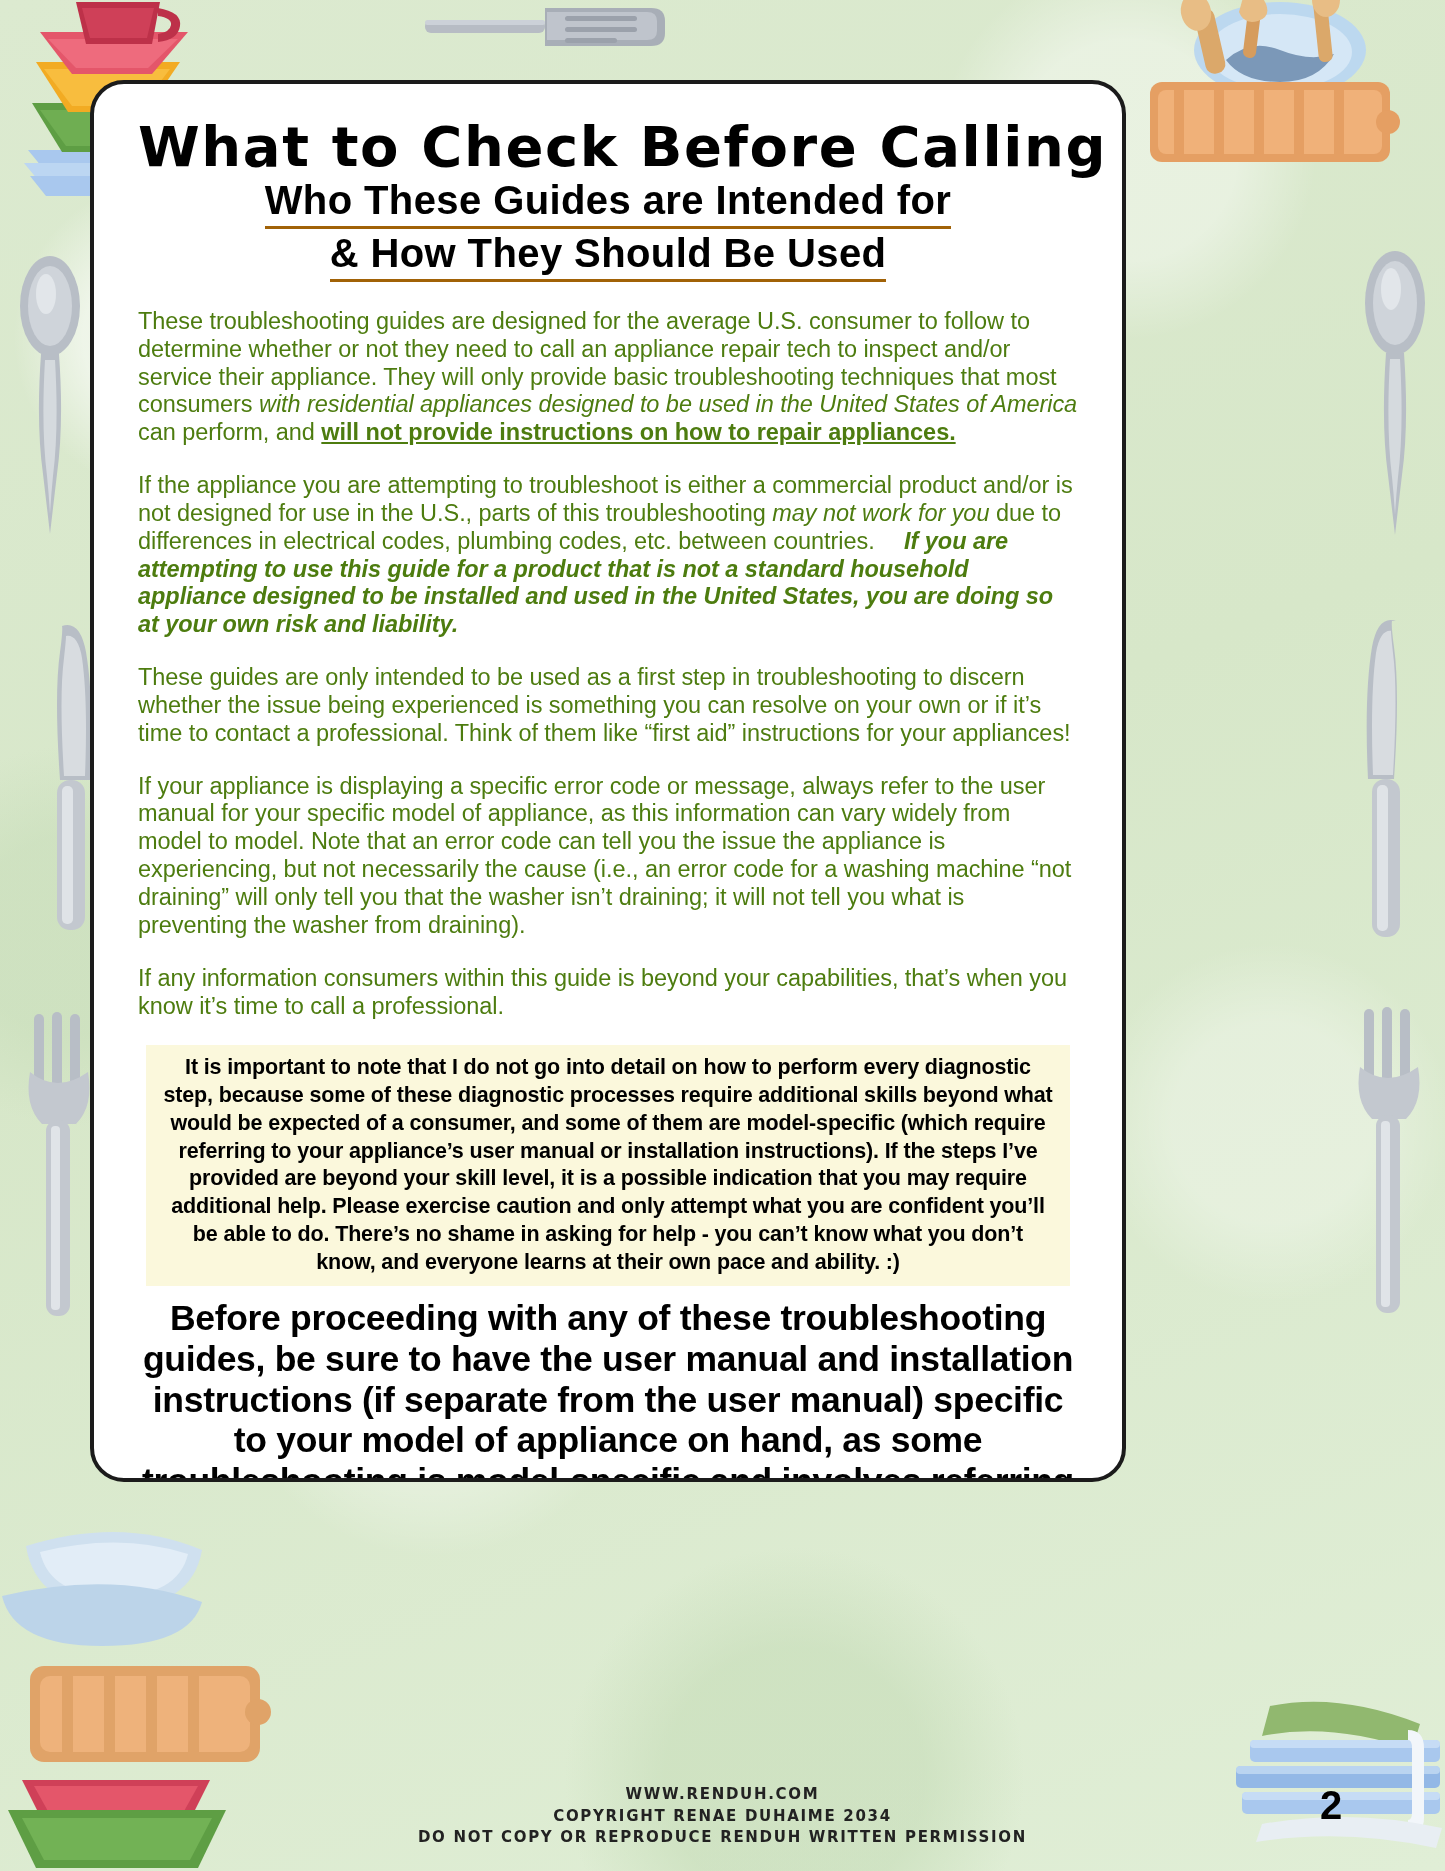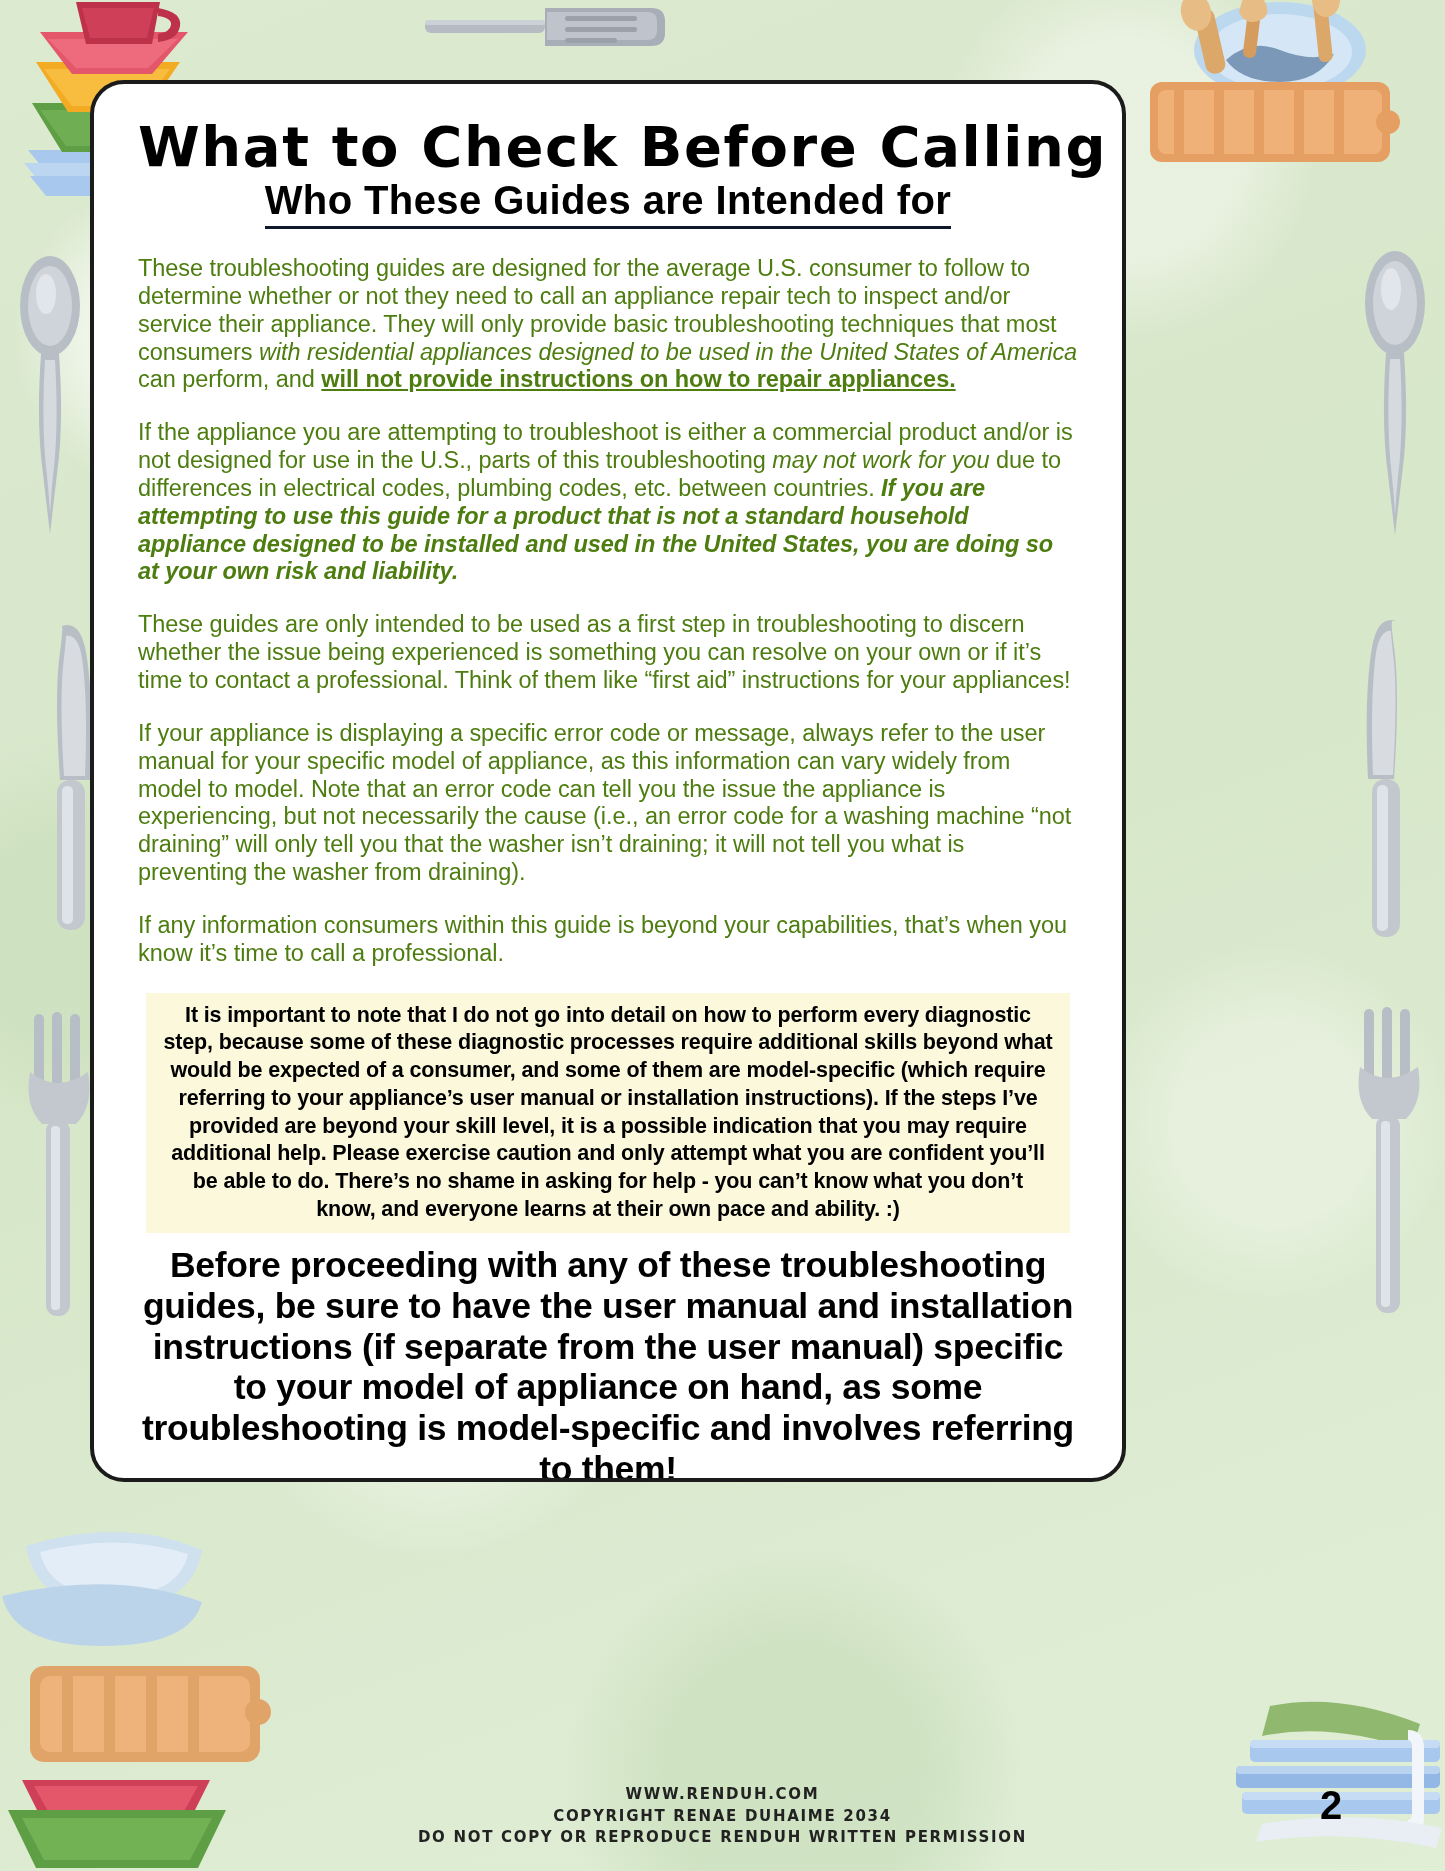--- a/index.html
+++ b/index.html
@@ -63,41 +63,41 @@
     font-family: "Liberation Sans", sans-serif;
     font-weight: bold;
     font-size: 40px;
     line-height: 1.22;
     letter-spacing: .4px;
     text-align: center;
     color: #000;
   }
   .title-sub span {
     display: inline-block;
-    border-bottom: 3px solid #0f172a;
+    border-bottom: 3px solid #a16207;
     padding-bottom: 1px;
   }
 
   
   .body-wrap { margin-top: 26px; }
 
   p.para {
     font-family: "Liberation Sans", sans-serif;
     font-size: 23.5px;
     line-height: 1.185;
     color: #4d7c0f;
     margin-bottom: 25px;
     text-align: left;
     letter-spacing: -0.05px;
   }
   p.para:last-child { margin-bottom: 0; }
 
   .i  { font-style: italic; }
   .bu { font-weight: bold; text-decoration: underline; }
-  .bi { font-weight: bold; font-style: italic; }
+  .bi { font-weight: bold; font-style: italic; margin-left: 23px; }
 
   
   #highlight-box {
     background: #fbf8dc;
     padding: 9px 16px 10px 16px;
     margin: 2px 8px 12px 8px;
   }
   #highlight-box p {
     font-family: "Liberation Sans", sans-serif;
     font-weight: bold;
@@ -274,20 +274,23 @@
   </svg>
 </div>
 
 <div id="card">
 
   <h1 class="title-main">What to Check Before Calling a Tech</h1>
 
   <h2 class="title-sub">
     <span>Who These Guides are Intended for</span>
   </h2>
+  <h2 class="title-sub">
+    <span>&amp; How They Should Be Used</span>
+  </h2>
 
   <div class="body-wrap">
 
     <p class="para"><span>These troubleshooting guides are designed for the average U.S. consumer to follow to determine whether or not they need to call an appliance repair tech to inspect and/or service their appliance. They will only provide basic troubleshooting techniques that most consumers </span><span class="i">with residential appliances designed to be used in the United States of America</span><span> can perform, and </span><span class="bu">will not provide instructions on how to repair appliances.</span></p>
 
     <p class="para"><span>If the appliance you are attempting to troubleshoot is either a commercial product and/or is not designed for use in the U.S., parts of this troubleshooting </span><span class="i">may not work for you</span><span> due to differences in electrical codes, plumbing codes, etc. between countries.  </span><span class="bi">If you are attempting to use this guide for a product that is not a standard household appliance designed to be installed and used in the United States, you are doing so at your own risk and liability.</span></p>
 
     <p class="para">These guides are only intended to be used as a first step in troubleshooting to discern whether the issue being experienced is something you can resolve on your own or if it’s time to contact a professional. Think of them like “first aid” instructions for your appliances!</p>
 
     <p class="para">If your appliance is displaying a specific error code or message, always refer to the user manual for your specific model of appliance, as this information can vary widely from model to model. Note that an error code can tell you the issue the appliance is experiencing, but not necessarily the cause (i.e., an error code for a washing machine “not draining” will only tell you that the washer isn’t draining; it will not tell you what is preventing the washer from draining).</p>

